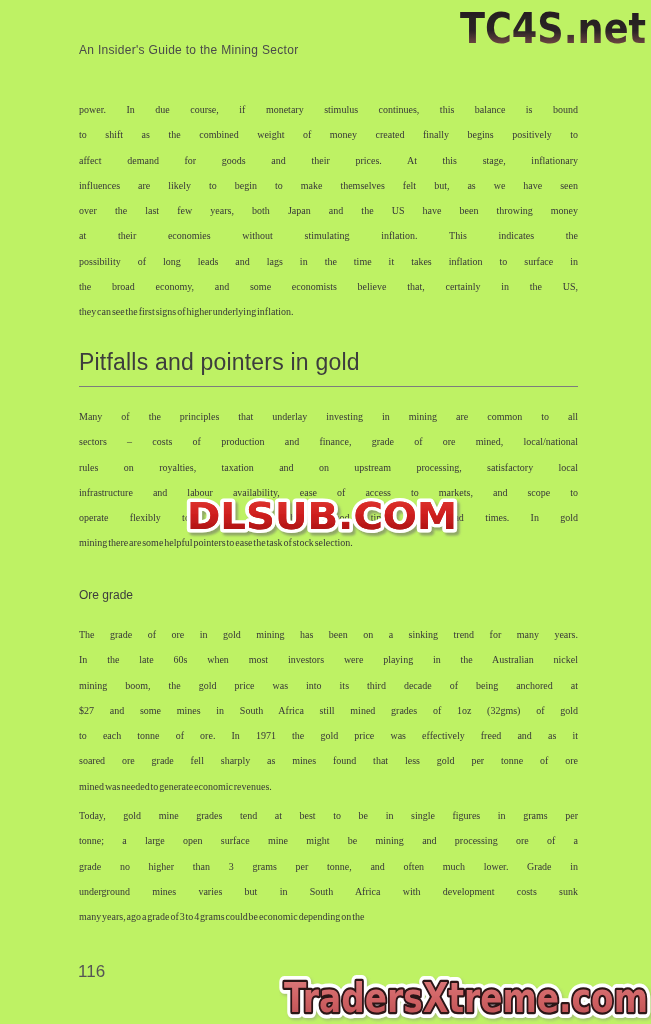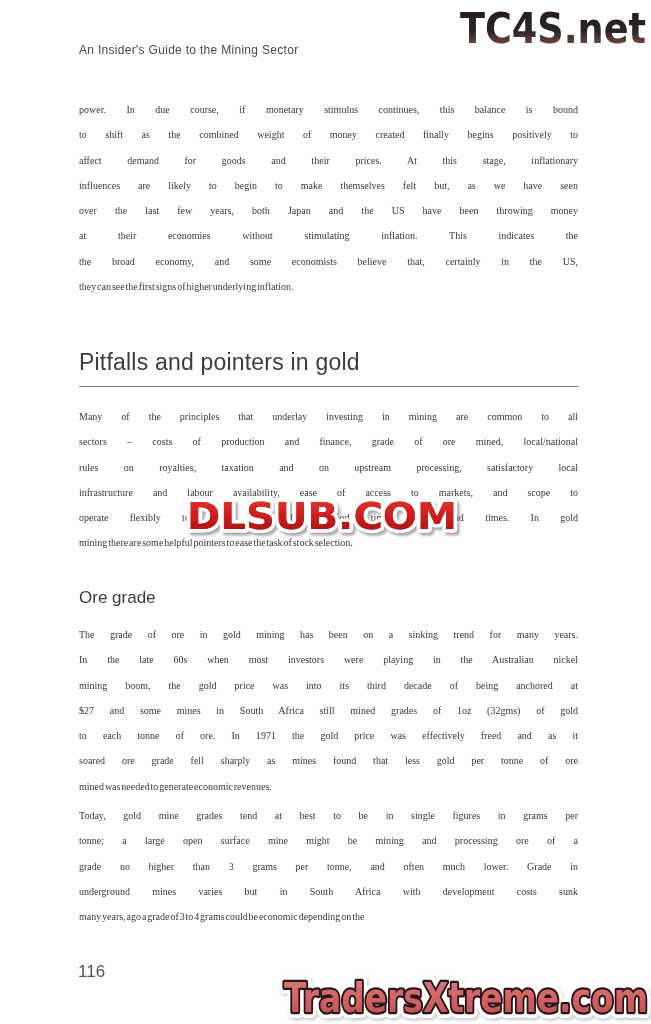--- a/index.html
+++ b/index.html
@@ -1,20 +1,20 @@
 <!DOCTYPE html>
 <html><head>
 <meta charset="utf-8">
 <style>
   html, body { margin: 0; padding: 0; background: #e8e8e8; }
   .page {
     position: relative;
     width: 651px;
     height: 1024px;
-    background: #ffffff;
+    background: #bef264;
     overflow: hidden;
     font-family: "Liberation Serif", serif;
   }
   .running-header {
     position: absolute;
     left: 79px; top: 43px;
     font-family: "Liberation Sans", sans-serif;
     font-size: 12px;
     letter-spacing: 0.3px;
     color: #4a4a4a;
@@ -53,21 +53,21 @@
     position: absolute;
     left: 79px; top: 386px;
     width: 499px; height: 1px;
     background: #7d7d7d;
   }
   .subsection-heading {
     position: absolute;
     left: 79px; top: 588px;
     font-family: "Liberation Sans", sans-serif;
     font-weight: 400;
-    font-size: 17px;
+    font-size: 12px;
     color: #3d3d3d;
   }
   .page-number {
     position: absolute;
     left: 78px; top: 962px;
     font-family: "Liberation Sans", sans-serif;
     font-size: 17px;
     color: #555555;
   }
   .wm-dlsub {
@@ -104,20 +104,21 @@
     <text x="2" y="39" font-size="42" font-weight="bold" textLength="186" lengthAdjust="spacingAndGlyphs" fill="url(#tc4sGrad)" filter="url(#tc4sBlur)">TC4S.net</text>
   </svg>
 
   <div class="body-para" id="para-intro">
       <div class="tline">power. In due course, if monetary stimulus continues, this balance is bound</div>
       <div class="tline">to shift as the combined weight of money created finally begins positively to</div>
       <div class="tline">affect demand for goods and their prices. At this stage, inflationary</div>
       <div class="tline">influences are likely to begin to make themselves felt but, as we have seen</div>
       <div class="tline">over the last few years, both Japan and the US have been throwing money</div>
       <div class="tline">at their economies without stimulating inflation. This indicates the</div>
+      <div class="tline">possibility of long leads and lags in the time it takes inflation to surface in</div>
       <div class="tline">the broad economy, and some economists believe that, certainly in the US,</div>
       <div class="tline tline-last">they can see the first signs of higher underlying inflation.</div>
     </div>
 
   <div class="section-heading">Pitfalls and pointers in gold</div>
 
   <div class="heading-rule"></div>
 
   <div class="body-para" id="para-section">
       <div class="tline">Many of the principles that underlay investing in mining are common to all</div>

